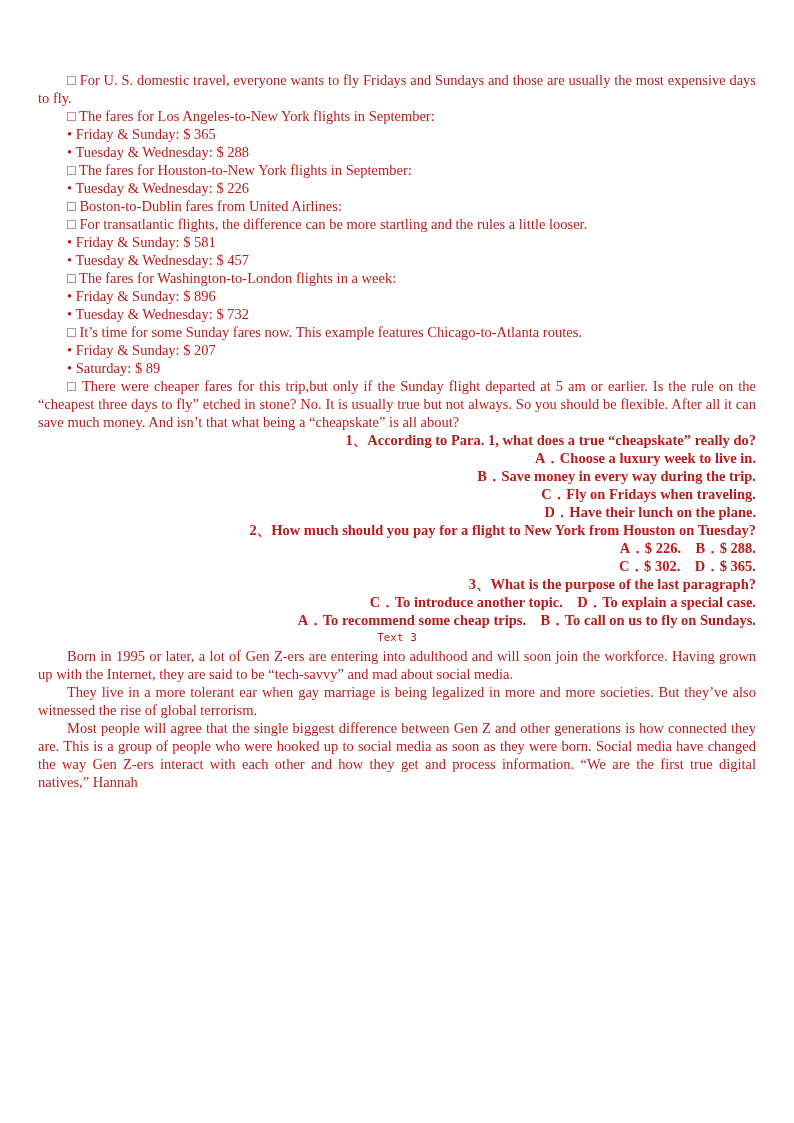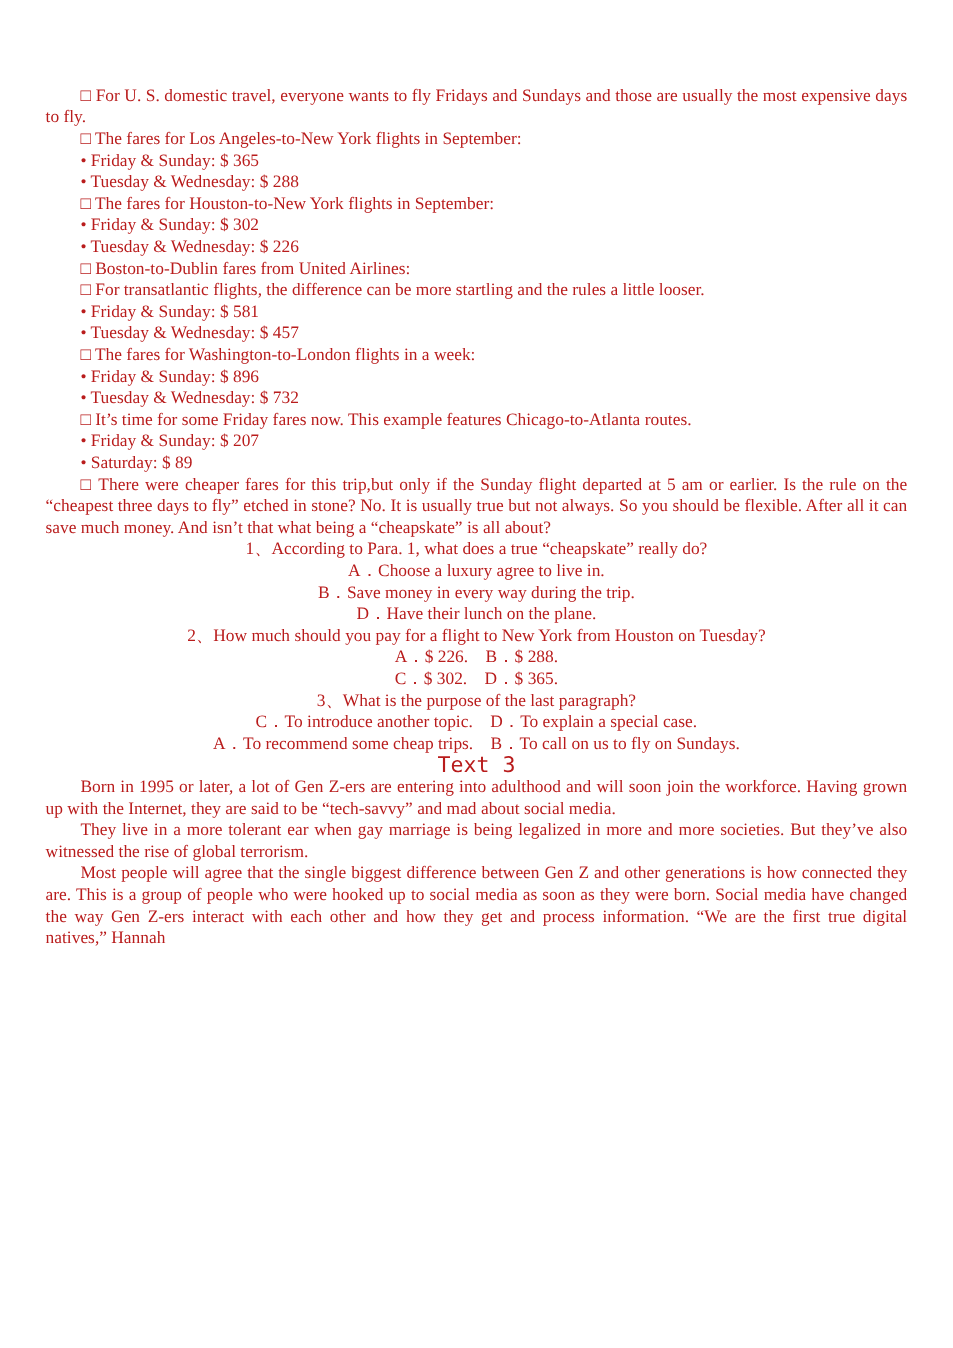--- a/index.html
+++ b/index.html
@@ -10,55 +10,55 @@
     margin: 0 auto;
     background: #ffffff;
     padding: 71px 38px 40px 38px;
     font-family: "Liberation Serif", "DejaVu Serif", serif;
     font-size: 14.5px;
     line-height: 18px;
     color: #b91c1c;
   }
   p { margin: 0; }
   .indent { text-indent: 2em; text-align: justify; }
-  .flush  { text-indent: 0; text-align: center; }
+  .flush  { text-indent: 0; text-align: right; font-weight: bold; }
   .center {
     text-align: center;
     text-indent: 0;
     font-family: "DejaVu Sans Mono", "Liberation Mono", monospace;
-    font-size: 18px;
+    font-size: 11px;
   }
 </style>
 </head>
 <body>
 
 <div class="page">
 
   <p class="indent">□ For U. S. domestic travel, everyone wants to fly Fridays and Sundays and those are usually the most expensive days to fly.</p>
   <p class="indent">□ The fares for Los Angeles-to-New York flights in September:</p>
   <p class="indent">• Friday &amp; Sunday: $ 365</p>
   <p class="indent">• Tuesday &amp; Wednesday: $ 288</p>
   <p class="indent">□ The fares for Houston-to-New York flights in September:</p>
-  <p class="indent">• Friday &amp; Sunday: $ 302</p>
   <p class="indent">• Tuesday &amp; Wednesday: $ 226</p>
   <p class="indent">□ Boston-to-Dublin fares from United Airlines:</p>
   <p class="indent">□ For transatlantic flights, the difference can be more startling and the rules a little looser.</p>
   <p class="indent">• Friday &amp; Sunday: $ 581</p>
   <p class="indent">• Tuesday &amp; Wednesday: $ 457</p>
   <p class="indent">□ The fares for Washington-to-London flights in a week:</p>
   <p class="indent">• Friday &amp; Sunday: $ 896</p>
   <p class="indent">• Tuesday &amp; Wednesday: $ 732</p>
-  <p class="indent">□ It’s time for some Friday fares now. This example features Chicago-to-Atlanta routes.</p>
+  <p class="indent">□ It’s time for some Sunday fares now. This example features Chicago-to-Atlanta routes.</p>
   <p class="indent">• Friday &amp; Sunday: $ 207</p>
   <p class="indent">• Saturday: $ 89</p>
   <p class="indent">□ There were cheaper fares for this trip,but only if the Sunday flight departed at 5 am or earlier. Is the rule on the “cheapest three days to fly” etched in stone? No. It is usually true but not always. So you should be flexible. After all it can save much money. And isn’t that what being a “cheapskate” is all about?</p>
 
   <p class="flush">1、According to Para. 1, what does a true “cheapskate” really do?</p>
-  <p class="flush">A．Choose a luxury agree to live in.</p>
+  <p class="flush">A．Choose a luxury week to live in.</p>
   <p class="flush">B．Save money in every way during the trip.</p>
+  <p class="flush">C．Fly on Fridays when traveling.</p>
   <p class="flush">D．Have their lunch on the plane.</p>
   <p class="flush">2、How much should you pay for a flight to New York from Houston on Tuesday?</p>
   <p class="flush">A．$ 226.　B．$ 288.</p>
   <p class="flush">C．$ 302.　D．$ 365.</p>
   <p class="flush">3、What is the purpose of the last paragraph?</p>
   <p class="flush">C．To introduce another topic.　D．To explain a special case.</p>
   <p class="flush">A．To recommend some cheap trips.　B．To call on us to fly on Sundays.</p>
 
   <p class="center">Text 3</p>
 

